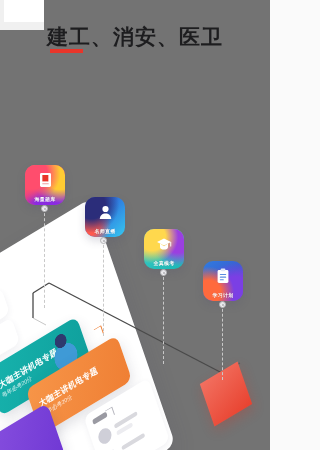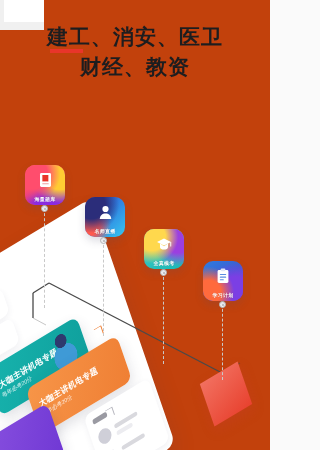--- a/index.html
+++ b/index.html
@@ -2,21 +2,21 @@
 <html><head>
 <meta charset="utf-8">
 <style>
   html,body{margin:0;padding:0;}
   body{
     width:270px;height:450px;
     background:#fafafa;
     font-family:"Liberation Sans","DejaVu Sans",sans-serif;
     overflow:hidden;position:relative;
   }
-  #stage{position:absolute;inset:0;overflow:hidden;background:#c2410c;}
+  #stage{position:absolute;inset:0;overflow:hidden;background:#737373;}
 
   
   .corner-grey{position:absolute;left:0;top:0;width:44px;height:30px;background:#f0f0f0;}
   .corner-white{position:absolute;left:4px;top:0;width:40px;height:22px;background:#ffffff;}
 
   
   .headline{position:absolute;left:0;top:22px;width:270px;text-align:center;
     color:#1d1d1f;font-weight:bold;letter-spacing:1px;line-height:30px;
     font-family:"DejaVu Serif","Liberation Serif",serif;}
   .hl-line{font-size:21px;display:block;white-space:nowrap;}
@@ -97,21 +97,20 @@
 </head>
 <body>
 
 <div id="stage">
 
   <div class="corner-grey"></div>
   <div class="corner-white"></div>
 
   <div class="headline">
     <span class="hl-line">建工、消安、医卫</span>
-    <span class="hl-line l2">财经、教资</span>
   </div>
   <div class="hl-underline"></div>
 
   <div id="iso">
     <div class="screen">
 
       <div class="sec" style="left:8px;top:30px;width:64px;height:26px;">
         
         
       </div>

